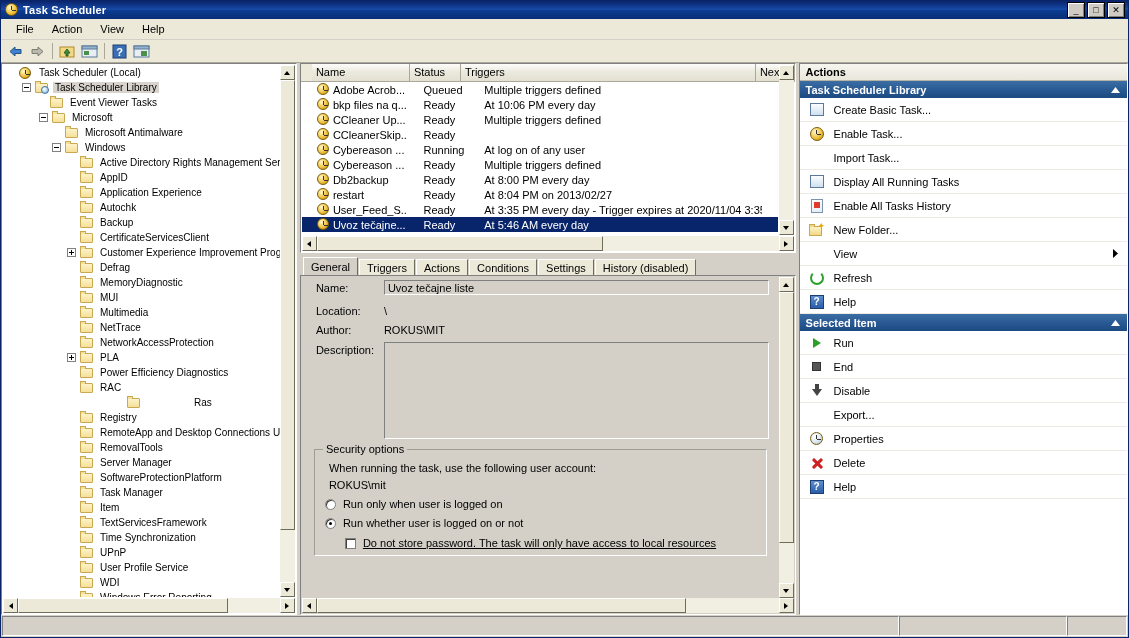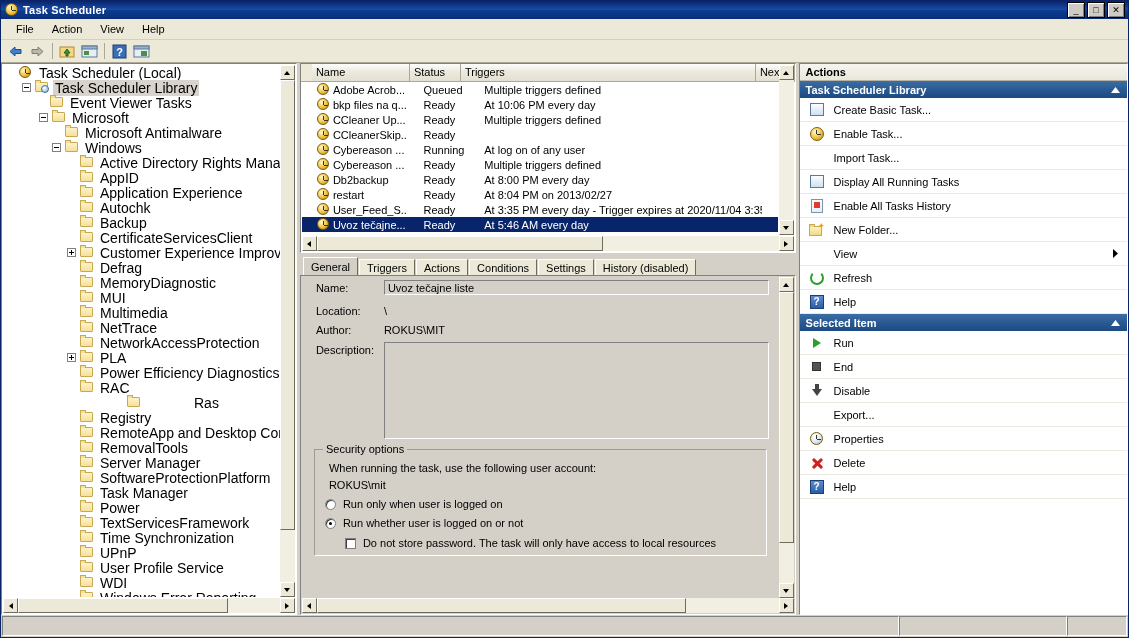--- a/index.html
+++ b/index.html
@@ -40,21 +40,21 @@
   .tbsep{width:1px;height:16px;background:#aca899;margin:0 3px;}
 
   
   .panes{position:absolute;left:0;top:62px;width:1127px;height:552px;display:flex;}
   .pane-tree{width:300px;background:#fff;position:relative;
     border:1px solid #fff;box-sizing:border-box;}
   .sunken{border:1px solid #808080;border-right-color:#fff;border-bottom-color:#fff;box-sizing:border-box;}
 
   
   .treeinner{position:absolute;left:1px;top:1px;right:16px;bottom:17px;background:#fff;overflow:hidden;}
-  .tnode{height:15px;display:flex;align-items:flex-start;white-space:nowrap;font-size:14px;}
+  .tnode{height:15px;display:flex;align-items:center;white-space:nowrap;font-size:10px;}
   .tw{width:16px;height:15px;display:flex;align-items:center;justify-content:center;flex:0 0 auto;}
   .pm{width:9px;height:9px;border:1px solid #808080;background:#fff;box-sizing:border-box;
     position:relative;font-size:9px;line-height:7px;text-align:center;color:#000;}
   .pm:before{content:"";position:absolute;left:1px;top:3px;width:5px;height:1px;background:#000;}
   .pm.plus:after{content:"";position:absolute;left:3px;top:1px;width:1px;height:5px;background:#000;}
   .folder{width:16px;height:13px;flex:0 0 auto;margin-right:3px;position:relative;}
   .folder i{position:absolute;left:1px;top:2px;width:13px;height:10px;
     background:linear-gradient(to bottom,#fdf3c8 0%,#f5e09a 100%);
     border:1px solid #c8a951;box-sizing:border-box;border-radius:0 1px 1px 1px;}
   .folder i:before{content:"";position:absolute;left:-1px;top:-3px;width:6px;height:3px;
@@ -120,21 +120,21 @@
     border:1px solid #808080;border-right-color:#fff;border-bottom-color:#fff;box-sizing:border-box;}
   .group{margin:10px 12px 0 12px;border:1px solid #fff;border-top-color:#9d9d93;
     border-left-color:#9d9d93;padding:0 0 6px 0;position:relative;}
   .group>.gt{position:absolute;top:-7px;left:8px;background:#d4d0c8;padding:0 3px;font-size:11px;}
   .gline{margin:8px 0 0 14px;font-size:11px;}
   .radio{display:flex;align-items:center;margin:7px 0 0 10px;font-size:11px;}
   .rbox{width:11px;height:11px;border-radius:50%;background:#fff;
     border:1px solid #808080;box-shadow:inset 1px 1px 0 #404040,inset -1px -1px 0 #fff;
     box-sizing:border-box;margin-right:7px;flex:0 0 auto;position:relative;}
   .rbox.on:after{content:"";position:absolute;left:3px;top:3px;width:3px;height:3px;border-radius:50%;background:#000;}
-  .cbrow{display:flex;align-items:center;margin:8px 0 0 30px;font-size:11px;}
+  .cbrow{display:flex;align-items:center;margin:8px 0 0 30px;font-size:11px;text-decoration:underline;}
   .cbox{width:11px;height:11px;background:#fff;border:1px solid #808080;
     box-shadow:inset 1px 1px 0 #404040,inset -1px -1px 0 #fff;box-sizing:border-box;margin-right:7px;flex:0 0 auto;}
 
   
   .pane-actions{width:334px;background:#fff;border:1px solid #808080;
     border-right-color:#fff;border-bottom-color:#fff;box-sizing:border-box;}
   .act-title{height:17px;background:linear-gradient(to bottom,#f6f5ef 0%,#e9e7db 100%);
     border-bottom:1px solid #b6b2a4;font-weight:bold;font-size:11px;padding:2px 0 0 6px;box-sizing:border-box;}
   .act-hdr{height:17px;display:flex;align-items:center;color:#fff;font-weight:bold;font-size:11px;
     padding:0 6px;background:linear-gradient(to bottom,#3b6ea5 0%,#2a5a93 50%,#1c4a82 100%);}
@@ -463,21 +463,21 @@
             <div class="folder">
               <i></i>
             </div>
             <div class="tlabel">Task Manager</div>
           </div>
           <div class="tnode" style="padding-left: 60px;">
             <div class="tw"></div>
             <div class="folder">
               <i></i>
             </div>
-            <div class="tlabel">Power</div>
+            <div class="tlabel">Item</div>
           </div>
           <div class="tnode" style="padding-left: 60px;">
             <div class="tw"></div>
             <div class="folder">
               <i></i>
             </div>
             <div class="tlabel">TextServicesFramework</div>
           </div>
           <div class="tnode" style="padding-left: 60px;">
             <div class="tw"></div>

